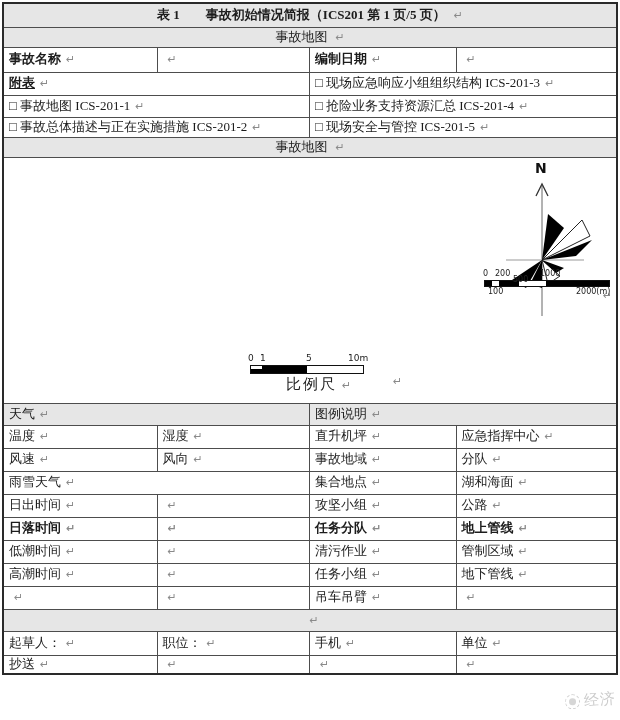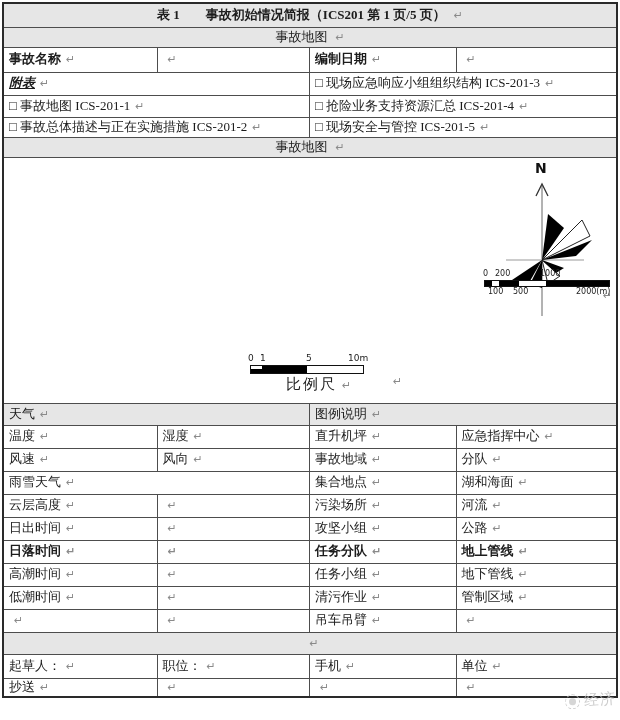--- a/index.html
+++ b/index.html
@@ -5,21 +5,21 @@
   html,body{margin:0;padding:0;background:#fff;}
   body{width:620px;height:720px;position:relative;overflow:hidden;
        font-family:"Liberation Serif","DejaVu Serif",serif;}
   table.doc{width:616px;margin:2px;border-collapse:collapse;table-layout:fixed;
             font-size:13px;color:#1c1c1c;border:2px solid #2a2a2a;}
   td{border:1px solid #4d4d4d;padding:0 5px;vertical-align:middle;
      overflow:hidden;white-space:nowrap;line-height:1.15;}
   tr.shaded td{background:#e6e6e6;}
   td.ac{text-align:center;}
   td.bold .ct{font-weight:bold;}
-  td.ul .ct{text-decoration:underline;font-style:italic;}
+  td.ul .ct{text-decoration:underline;}
   .pilcrow{color:#8a8a8a;font-size:11px;margin-left:5px;
            font-family:"DejaVu Sans","Liberation Sans",sans-serif;}
   td.ac .pilcrow{margin-left:8px;}
   
   td.map-cell{height:245px;padding:0;position:relative;background:#fff;}
   .map-inner{position:absolute;inset:0;}
   .compass{position:absolute;left:468px;top:2px;width:140px;height:164px;}
   .north{position:absolute;left:63px;top:0;font-weight:bold;font-size:14px;color:#111;
          font-family:"DejaVu Sans","Liberation Sans",sans-serif;}
   .rose{position:absolute;left:0;top:16px;}
@@ -110,21 +110,21 @@
             <span class="lb" style="left:15px;top:0">200</span>
             <span class="lb" style="left:60px;top:0">1000</span>
             <div class="bar">
               <i class="seg-b" style="width:7px"></i>
                 <i class="seg-w" style="width:7px"></i>
                 <i class="seg-b" style="width:20px"></i>
                 <i class="seg-w" style="width:27px"></i>
                 <i class="seg-b" style="width:63px"></i>
             </div>
             <span class="lb" style="left:8px;top:18px">100</span>
-            <span class="lb" style="left:33px;top:18px">500</span>
+            <span class="lb" style="left:33px;top:6px">500</span>
             <span class="lb" style="left:96px;top:18px">2000(m)</span>
           </div>
           <span class="pilcrow stray" style="left:594px;top:132px">↵</span>
 
           <div class="caption">
             <span>比例尺</span><span class="pilcrow">↵</span>
           </div>
 
           <div class="smallbar">
             <span class="lb" style="left:0">0</span>
@@ -159,48 +159,42 @@
         <td class=""><span class="ct">风向</span><span class="pilcrow">↵</span></td>
         <td class=""><span class="ct">事故地域</span><span class="pilcrow">↵</span></td>
         <td class=""><span class="ct">分队</span><span class="pilcrow">↵</span></td>
       </tr>
       <tr style="height: 23px;">
         <td colspan="2" class=""><span class="ct">雨雪天气</span><span class="pilcrow">↵</span></td>
         <td class=""><span class="ct">集合地点</span><span class="pilcrow">↵</span></td>
         <td class=""><span class="ct">湖和海面</span><span class="pilcrow">↵</span></td>
       </tr>
       <tr style="height: 23px;">
-        <td class=""><span class="ct">云层高度</span><span class="pilcrow">↵</span></td>
-        <td class=""><span class="ct"></span><span class="pilcrow">↵</span></td>
-        <td class=""><span class="ct">污染场所</span><span class="pilcrow">↵</span></td>
-        <td class=""><span class="ct">河流</span><span class="pilcrow">↵</span></td>
-      </tr>
-      <tr style="height: 23px;">
         <td class=""><span class="ct">日出时间</span><span class="pilcrow">↵</span></td>
         <td class=""><span class="ct"></span><span class="pilcrow">↵</span></td>
         <td class=""><span class="ct">攻坚小组</span><span class="pilcrow">↵</span></td>
         <td class=""><span class="ct">公路</span><span class="pilcrow">↵</span></td>
       </tr>
       <tr style="height: 23px; font-weight: bold;">
         <td class=""><span class="ct">日落时间</span><span class="pilcrow">↵</span></td>
         <td class=""><span class="ct"></span><span class="pilcrow">↵</span></td>
         <td class=""><span class="ct">任务分队</span><span class="pilcrow">↵</span></td>
         <td class=""><span class="ct">地上管线</span><span class="pilcrow">↵</span></td>
       </tr>
       <tr style="height: 23px;">
+        <td class=""><span class="ct">低潮时间</span><span class="pilcrow">↵</span></td>
+        <td class=""><span class="ct"></span><span class="pilcrow">↵</span></td>
+        <td class=""><span class="ct">清污作业</span><span class="pilcrow">↵</span></td>
+        <td class=""><span class="ct">管制区域</span><span class="pilcrow">↵</span></td>
+      </tr>
+      <tr style="height: 23px;">
         <td class=""><span class="ct">高潮时间</span><span class="pilcrow">↵</span></td>
         <td class=""><span class="ct"></span><span class="pilcrow">↵</span></td>
         <td class=""><span class="ct">任务小组</span><span class="pilcrow">↵</span></td>
         <td class=""><span class="ct">地下管线</span><span class="pilcrow">↵</span></td>
-      </tr>
-      <tr style="height: 23px;">
-        <td class=""><span class="ct">低潮时间</span><span class="pilcrow">↵</span></td>
-        <td class=""><span class="ct"></span><span class="pilcrow">↵</span></td>
-        <td class=""><span class="ct">清污作业</span><span class="pilcrow">↵</span></td>
-        <td class=""><span class="ct">管制区域</span><span class="pilcrow">↵</span></td>
       </tr>
       <tr style="height: 23px;">
         <td class=""><span class="ct"></span><span class="pilcrow">↵</span></td>
         <td class=""><span class="ct"></span><span class="pilcrow">↵</span></td>
         <td class=""><span class="ct">吊车吊臂</span><span class="pilcrow">↵</span></td>
         <td class=""><span class="ct"></span><span class="pilcrow">↵</span></td>
       </tr>
       <tr class="shaded" style="height: 22px;">
         <td colspan="4" class="ac "><span class="ct"></span><span class="pilcrow">↵</span></td>
       </tr>

